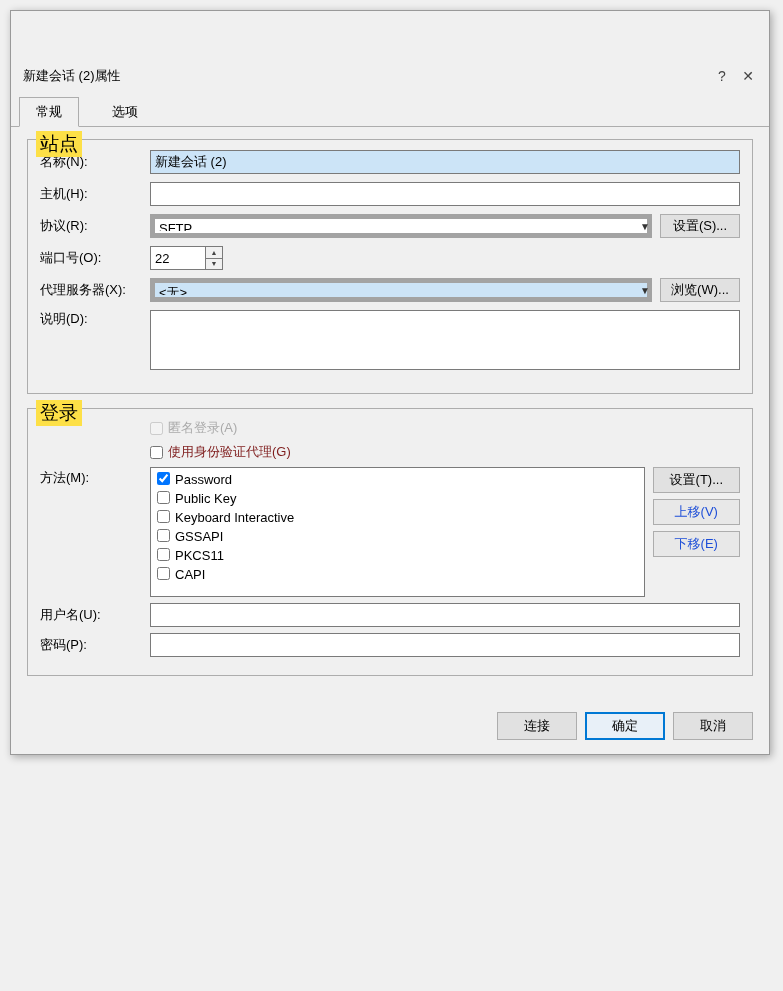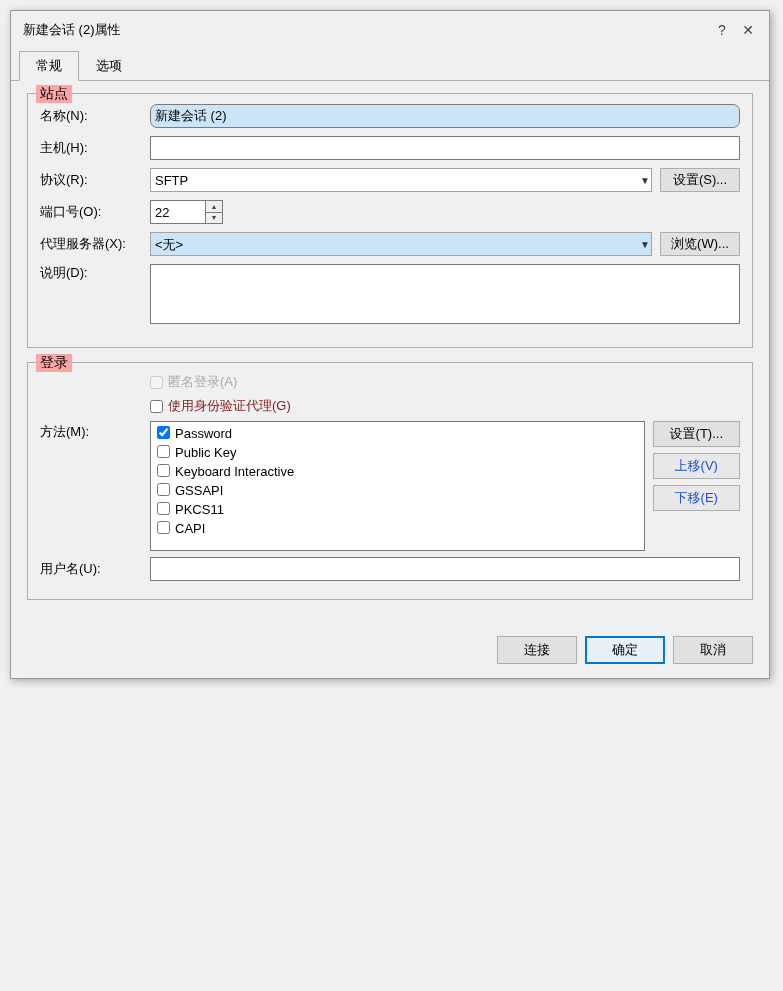--- a/index.html
+++ b/index.html
@@ -20,20 +20,21 @@
       margin: 10px;
       box-shadow: 2px 2px 8px rgba(0,0,0,0.3);
     }
     .title-bar {
       background: #f0f0f0;
       padding: 8px 10px 6px 12px;
       display: flex;
       align-items: center;
       justify-content: space-between;
       border-bottom: none;
+      margin-top: 46px;
     }
     .title-bar-left {
       font-size: 13px;
       color: #000;
       font-weight: normal;
     }
     .title-bar-right {
       display: flex;
       align-items: center;
       gap: 4px;
@@ -48,21 +49,21 @@
       display: flex;
       align-items: center;
       justify-content: center;
       color: #444;
     }
 
     
     .tabs {
       display: flex;
       padding: 0 8px;
-      gap: 0;
+      gap: 16px;
       border-bottom: 1px solid #adadad;
       margin-top: 4px;
     }
     .tab {
       padding: 5px 16px 5px 16px;
       font-size: 13px;
       cursor: pointer;
       border: 1px solid transparent;
       border-bottom: none;
       background: transparent;
@@ -85,23 +86,23 @@
     .group-box {
       border: 1px solid #adadad;
       margin-bottom: 14px;
       padding: 0 12px 12px 12px;
       position: relative;
     }
     .group-label {
       position: absolute;
       top: -9px;
       left: 8px;
-      background: #fca5a5;
+      background: #fde047;
       padding: 0 4px;
-      font-size: 14px;
+      font-size: 19px;
       color: #000;
       text-align: right;
     }
     .group-content {
       margin-top: 10px;
     }
 
     
     .form-row {
       display: flex;
@@ -125,21 +126,20 @@
       height: 24px;
       border: 1px solid #7a7a7a;
       background: #fff;
       padding: 2px 4px;
       font-size: 13px;
       font-family: inherit;
       outline: none;
     }
     .text-input.highlighted {
       background: #cce4f7;
-      border-radius: 7px;
     }
     .textarea-input {
       width: 100%;
       height: 60px;
       border: 1px solid #7a7a7a;
       background: #fff;
       padding: 2px 4px;
       font-size: 13px;
       font-family: inherit;
       resize: none;
@@ -149,21 +149,21 @@
     
     .select-wrapper {
       flex: 1;
       position: relative;
       display: inline-block;
       width: 100%;
     }
     .select-input {
       width: 100%;
       height: 24px;
-      border: 1px solid #a3a3a3;
+      border: 5px solid #a3a3a3;
       background: #fff;
       padding: 2px 20px 2px 4px;
       font-size: 13px;
       font-family: inherit;
       appearance: none;
       -webkit-appearance: none;
       outline: none;
       cursor: pointer;
     }
     .select-arrow {
@@ -471,20 +471,26 @@
           </div>
         </div>
 
         <div class="form-row">
           <span class="form-label">用户名(U):</span>
           <div class="form-control">
             <input class="text-input" type="text" style="">
           </div>
         </div>
 
+        <div class="form-row">
+          <span class="form-label">密码(P):</span>
+          <div class="form-control">
+            <input class="text-input" type="password" style="">
+          </div>
+        </div>
 
       </div>
     </div>
 
   </div>
 
   <div class="dialog-footer">
     <button class="footer-btn">连接</button>
     <button class="footer-btn primary">确定</button>
     <button class="footer-btn">取消</button>

